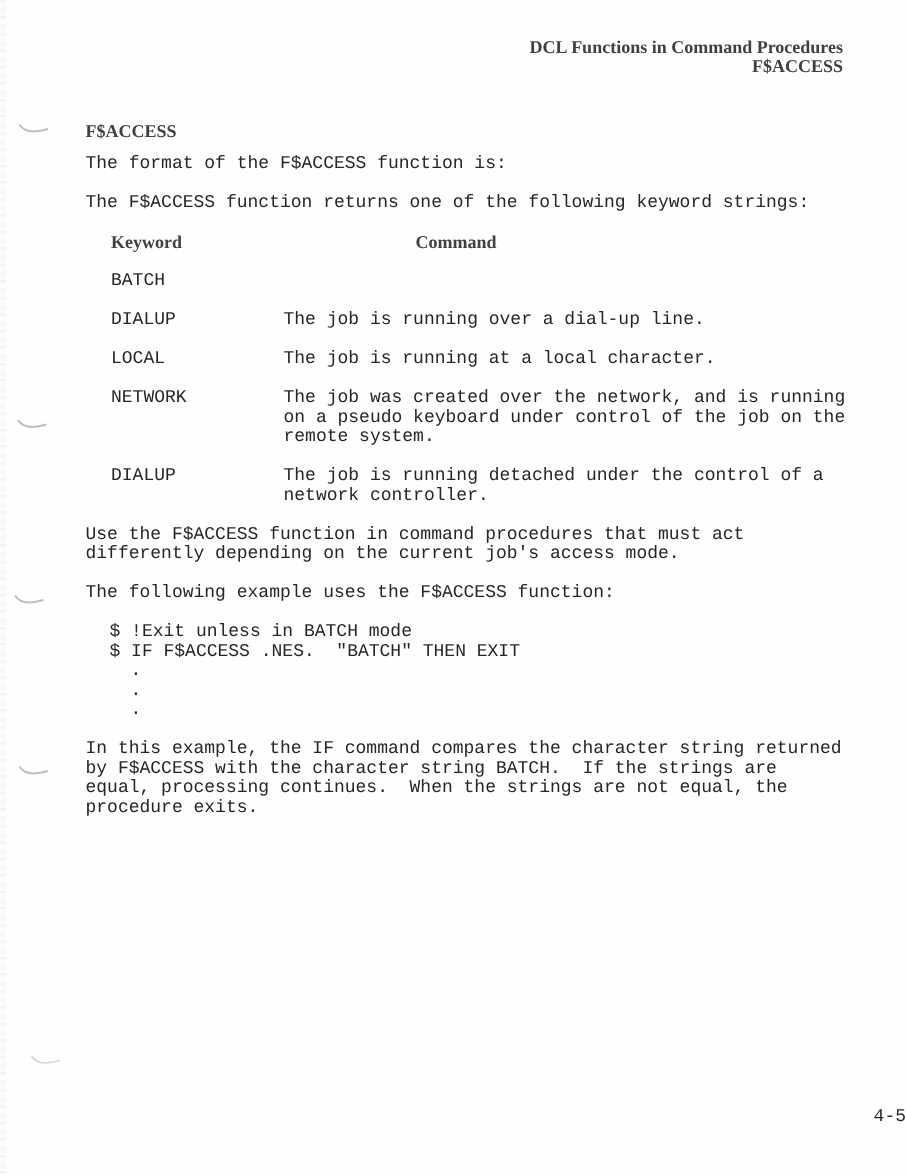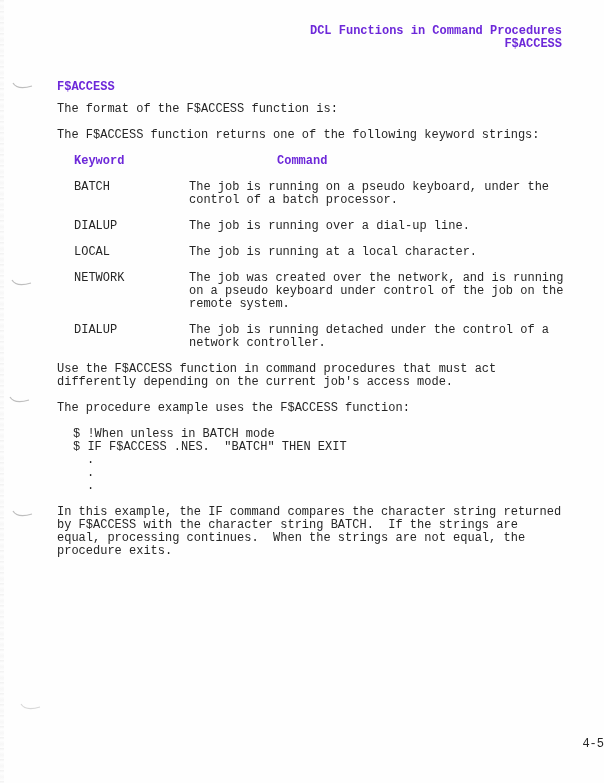--- a/index.html
+++ b/index.html
@@ -22,21 +22,21 @@
     background: repeating-linear-gradient(
       to bottom,
       rgba(190,190,190,0.35) 0px,
       rgba(255,255,255,0) 3px,
       rgba(205,205,205,0.25) 7px,
       rgba(255,255,255,0) 11px
     );
     opacity: 0.6;
   }
   .pre { white-space: pre; }
-  .bold { font-weight: bold; color: #6d28d9; }
+  .bold { font-weight: bold; color: #404040; font-family: Liberation Serif, serif; }
 
   .page-header {
     position: absolute;
     top: 25px;
     right: 42px;
     text-align: right;
   }
 
   .body-col {
     position: absolute;
@@ -92,22 +92,20 @@
 
     <div class="pre">The F$ACCESS function returns one of the following keyword strings:</div>
 
     <div class="kw-table">
       <div class="kw-row kw-table-header">
         <div class="kw-cell bold">Keyword</div>
         <div class="mean-cell bold">Command</div>
       </div>
       <div class="kw-row">
         <div class="kw-cell">BATCH</div>
-        <div class="mean-cell">The job is running on a pseudo keyboard, under the
-control of a batch processor.</div>
       </div>
       <div class="kw-row">
         <div class="kw-cell">DIALUP</div>
         <div class="mean-cell">The job is running over a dial-up line.</div>
       </div>
       <div class="kw-row">
         <div class="kw-cell">LOCAL</div>
         <div class="mean-cell">The job is running at a local character.</div>
       </div>
       <div class="kw-row">
@@ -119,24 +117,24 @@
       <div class="kw-row">
         <div class="kw-cell">DIALUP</div>
         <div class="mean-cell">The job is running detached under the control of a
 network controller.</div>
       </div>
     </div>
 
     <div class="pre">Use the F$ACCESS function in command procedures that must act
 differently depending on the current job's access mode.</div>
 
-    <div class="pre">The procedure example uses the F$ACCESS function:</div>
+    <div class="pre">The following example uses the F$ACCESS function:</div>
 
     <div class="example-block">
-      <div class="pre">$ !When unless in BATCH mode</div>
+      <div class="pre">$ !Exit unless in BATCH mode</div>
       <div class="pre">$ IF F$ACCESS .NES.  "BATCH" THEN EXIT</div>
       <div class="pre dot-line">.</div>
       <div class="pre dot-line">.</div>
       <div class="pre dot-line">.</div>
     </div>
 
     <div class="pre">In this example, the IF command compares the character string returned
 by F$ACCESS with the character string BATCH.  If the strings are
 equal, processing continues.  When the strings are not equal, the
 procedure exits.</div>

